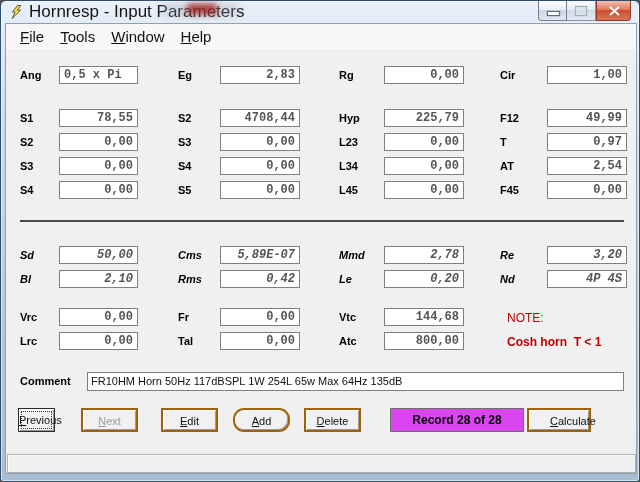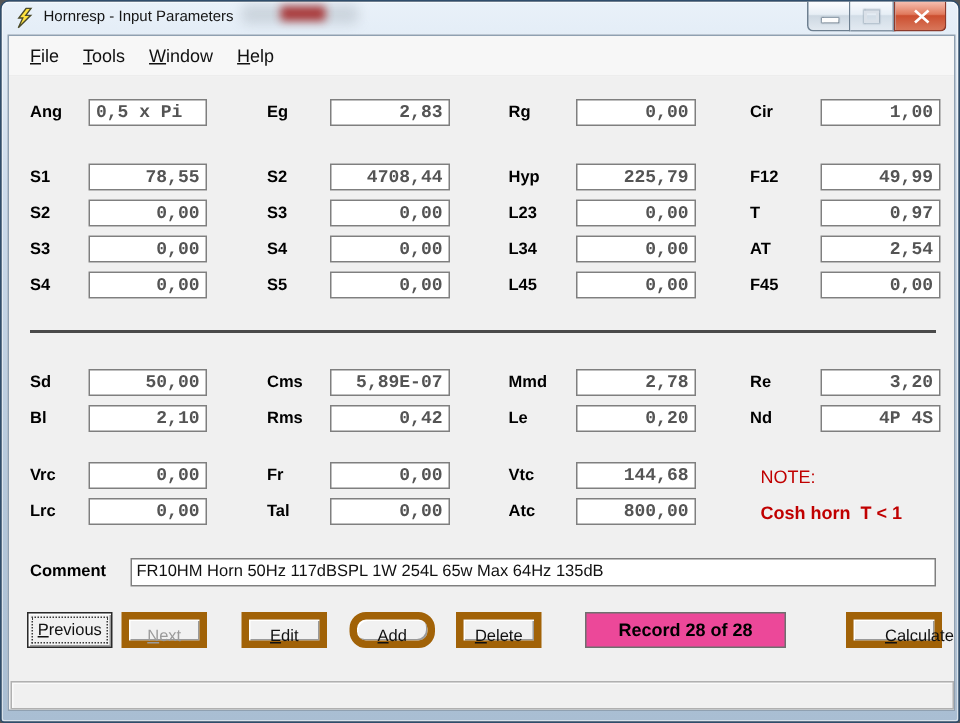--- a/index.html
+++ b/index.html
@@ -8,45 +8,45 @@
     position:relative;width:640px;height:482px;
     font-family:"Liberation Sans",sans-serif;
     border:1px solid #2f4d6b;border-radius:6px 6px 3px 3px;
     background:linear-gradient(180deg,#e9f1f9 0%,#cddcec 25%,#b4c7da 70%,#a9bed3 100%);
     box-shadow:inset 0 0 0 1px rgba(255,255,255,.55);
     overflow:hidden;
   }
   
   .titlebar{position:absolute;left:0;top:0;right:0;height:22px;}
   .app-icon{position:absolute;left:8px;top:4px;width:14px;height:14px;}
-  .title-text{position:absolute;left:28px;top:0;height:14px;line-height:22px;font-size:10px;color:#151515;}
+  .title-text{position:absolute;left:28px;top:0;height:14px;line-height:22px;font-size:17px;color:#151515;}
   .blur-smear{position:absolute;left:160px;top:2px;width:78px;height:13px;background:#9aa4ad;opacity:.35;filter:blur(4px);border-radius:4px;}
   .blur-red{position:absolute;left:186px;top:3px;width:30px;height:10px;background:#a31f1f;opacity:.85;filter:blur(3px);border-radius:2px;}
   .win-controls{position:absolute;top:0;right:8px;height:20px;display:flex;}
   .wbtn{height:20px;border:1px solid #6d7f90;border-top:none;position:relative;
         background:linear-gradient(180deg,#fdfeff 0%,#e7eef5 45%,#cdd8e2 50%,#e2e9f0 100%);}
   .wbtn.min{width:29px;border-radius:0 0 0 4px;}
   .wbtn.max{width:29px;border-left:none;opacity:.8;}
   .wbtn.close{width:35px;border-radius:0 0 4px 0;border-color:#8c3a2b;
         background:linear-gradient(180deg,#f6c0b2 0%,#e0795c 45%,#cc4f30 50%,#d8765a 100%);}
   .glyph-min{position:absolute;left:9px;top:11px;width:11px;height:3px;background:#fdfdfd;box-shadow:0 0 1px 1px #5b6c7c;}
   .glyph-max{position:absolute;left:9px;top:6px;width:10px;height:8px;border:2px solid #d7dee5;box-shadow:0 0 1px 1px #93a3b1;background:transparent;}
   .glyph-close{position:absolute;left:12px;top:5px;width:11px;height:10px;}
   
   .client{position:absolute;left:4px;top:22px;width:632px;height:451px;
           background:#f0f0f0;border:1px solid #8fa0b1;}
   .menubar{position:absolute;left:0;top:0;right:0;height:27px;background:#f7f7f7;
            display:flex;align-items:stretch;padding-left:6px;border-bottom:1px solid #ededed;}
-  .menu-item{display:block;padding:0 8px;line-height:26px;font-size:12px;color:#111;}
+  .menu-item{display:block;padding:0 8px;line-height:26px;font-size:15px;color:#111;}
   .menu-item::first-letter{text-decoration:underline;}
   
   .fsection{position:absolute;left:0;right:0;}
   .sec-general{top:40px;height:24px;}
   .sec-horn{top:83px;height:96px;}
-  .sec-driver{top:220px;height:48px;}
+  .sec-driver{top:220px;height:48px;font-style:italic;}
   .sec-chamber{top:282px;height:48px;}
   .frow{position:absolute;left:0;right:0;height:24px;}
   .cell{position:absolute;top:0;height:24px;}
   .cell.c0{left:14px;}
   .cell.c1{left:172px;}
   .cell.c2{left:333px;}
   .cell.c3{left:494px;}
   .flabel{position:absolute;left:0;top:0;line-height:22px;font-size:11px;font-weight:bold;color:#000;}
   .fbox{position:absolute;top:2px;height:18px;background:#fff;border:1px solid #7f7f7f;
         font-family:"Liberation Mono","DejaVu Sans Mono",monospace;font-size:12px;font-weight:bold;
@@ -61,34 +61,34 @@
   .note-block{position:absolute;left:501px;top:282px;width:120px;}
   .note-heading{font-size:12px;font-weight:normal;color:#c00000;line-height:24px;}
   .note-text{font-size:12px;font-weight:bold;color:#c00000;line-height:24px;white-space:pre;}
   
   .comment-row{position:absolute;left:0;top:347px;right:0;height:22px;}
   .comment-label{position:absolute;left:14px;top:0;line-height:20px;font-size:11px;font-weight:bold;color:#000;}
   .comment-box{position:absolute;left:81px;top:1px;width:537px;height:19px;background:#fff;border:1px solid #7f7f7f;
         font-size:11px;color:#111;line-height:17px;padding:0 3px;white-space:pre;overflow:hidden;}
   
   .btnrow{position:absolute;left:0;top:384px;right:0;height:26px;}
-  .btn{position:absolute;top:0;height:24px;background:#f1f1f1;border:5px solid #a16207;
+  .btn{position:absolute;top:0;height:24px;background:#f1f1f1;border:2px solid #a16207;
        box-shadow:inset 1px 1px 0 #ffffff,inset -1px -1px 0 #9a9a9a;
        font-size:11px;color:#111;text-align:center;cursor:default;}
   .btn span{display:block;line-height:22px;}
   .btn span::first-letter{text-decoration:underline;}
-  .btn.previous{left:12px;width:57px;border:1px solid #2a2a2a;}
+  .btn.previous{left:12px;width:37px;border:1px solid #2a2a2a;}
   .btn.previous .focusring{position:absolute;left:3px;top:3px;right:3px;bottom:3px;outline:1px dotted #3a3a3a;}
   .btn.next{left:75px;width:57px;color:#9b9b9b;}
   .btn.next span::first-letter{text-decoration:underline;}
   .btn.edit{left:155px;width:57px;}
   .btn.add{left:227px;width:57px;border-radius:11px;}
   .btn.delete{left:298px;width:57px;}
-  .btn.calculate{left:558px;width:64px;padding-left:21px;}
-  .record-box{position:absolute;left:384px;top:0;width:134px;height:24px;background:#ec4899;border:1px solid #6f6f6f;
+  .btn.calculate{left:521px;width:64px;padding-left:21px;}
+  .record-box{position:absolute;left:384px;top:0;width:134px;height:24px;background:#d946ef;border:1px solid #6f6f6f;
        font-size:12px;font-weight:bold;color:#000;text-align:center;line-height:22px;}
   
   .statusbar{position:absolute;left:1px;top:430px;width:629px;height:19px;background:#f0f0f0;
        border:1px solid #b0b0b0;box-shadow:inset 1px 1px 0 #fafafa;}
 </style>
 </head>
 <body>
 
 <div class="window">
 

